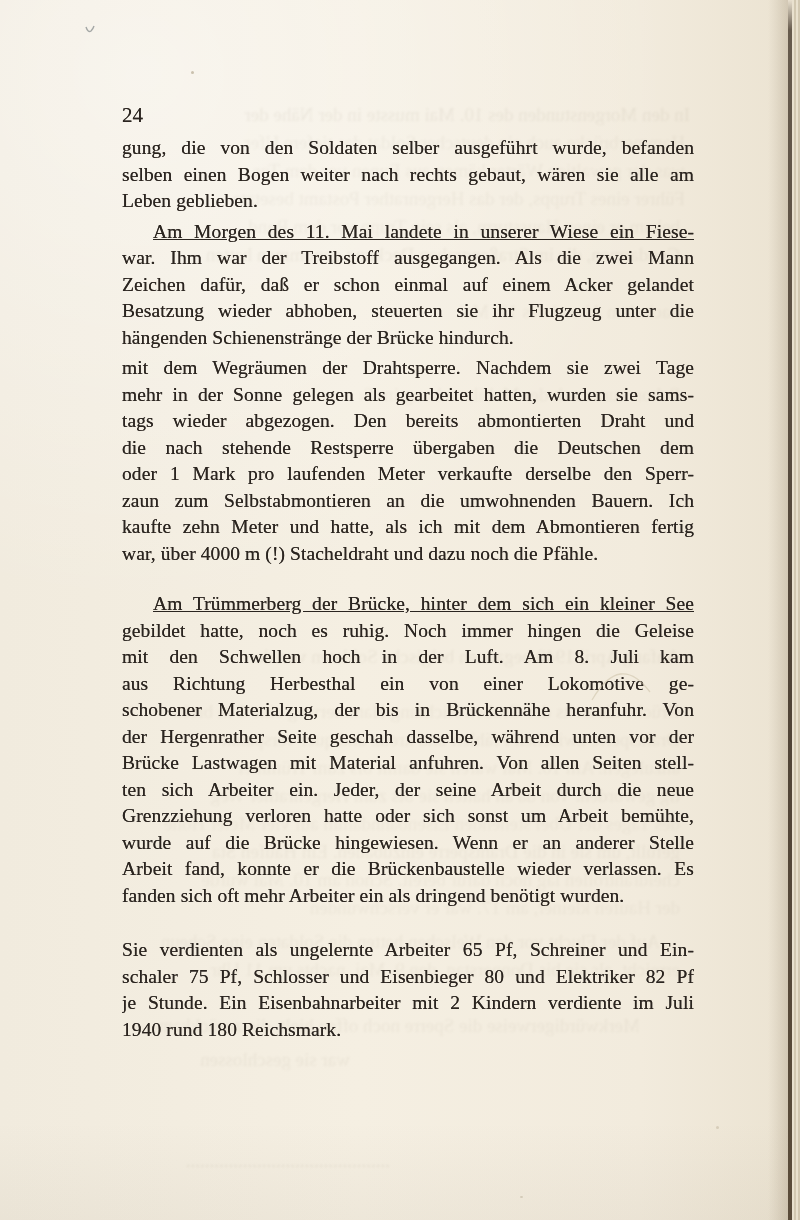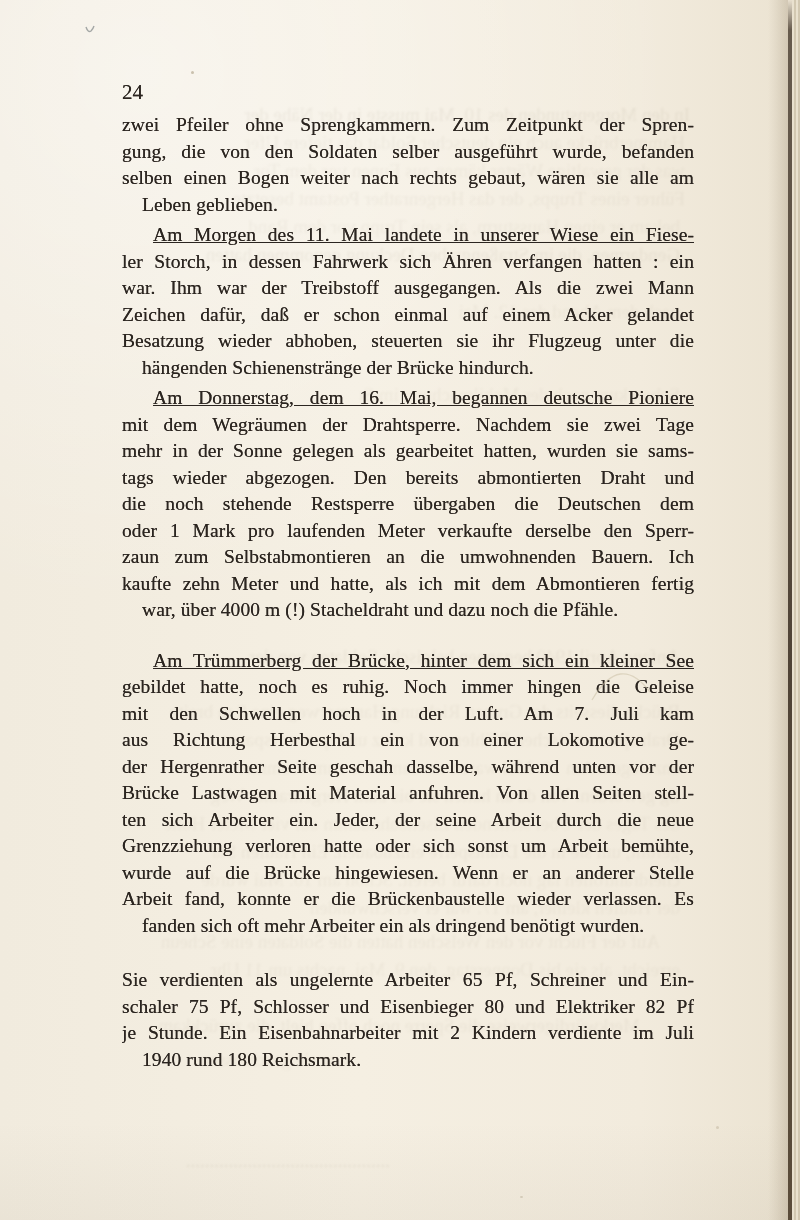--- a/index.html
+++ b/index.html
@@ -10,35 +10,35 @@
   body{width:800px;height:1220px;overflow:hidden;background:#efe9dc;}
   .page{
     position:relative;width:800px;height:1220px;overflow:hidden;
     font-family:"Liberation Serif","DejaVu Serif",serif;color:var(--ink);
     background:
       radial-gradient(120% 80% at 18% 6%, rgba(255,255,255,.45), rgba(255,255,255,0) 55%),
       linear-gradient(180deg, rgba(120,104,78,0) 92%, rgba(120,104,78,.06) 100%),
       linear-gradient(90deg, #f1ebde 0%, #f5efe2 45%, #f2ebdd 80%, #ece4d3 97%, #e6ddcb 100%);
   }
   
-  .text-block{position:absolute;left:122px;top:79px;width:572px;}
+  .text-block{position:absolute;left:122px;top:102px;width:572px;}
   .page-number{font-size:21px;line-height:26px;margin-bottom:7px;
     text-shadow:0 0 .5px rgba(43,37,32,.85);}
   .paragraph{margin:0;}
   .gap-none{margin-top:0;}
   .gap-small{margin-top:4px;}
   .gap-medium{margin-top:24px;}
   .gap-large{margin-top:28px;}
   .line{
     font-size:19.5px;line-height:26.5px;height:26.5px;overflow:hidden;
     text-align:justify;text-align-last:justify;
     text-shadow:0 0 .5px rgba(43,37,32,.85);
     letter-spacing:.1px;
   }
-  .line.last{text-align-last:left;margin-left:20px;}
+  .line.last{text-align-last:left;}
   .line.indent{padding-left:31px;text-decoration:underline;}
   
   .bleed-layer{position:absolute;inset:0;pointer-events:none;}
   .bleed{
     position:absolute;height:24px;line-height:24px;font-size:19px;
     color:var(--bleed);transform:scaleX(-1);filter:blur(1.1px);
     white-space:nowrap;overflow:hidden;
   }
   
   .fore-edge-shade{position:absolute;top:0;right:12px;width:20px;height:100%;
@@ -83,49 +83,47 @@
       <div class="bleed" style="top: 958px; left: 130px; width: 550px; opacity: 0.07;">erreicht, als sie bis Donnerstag, den 9. Mai, nachts um 11 Uhr</div>
       <div class="bleed" style="top: 1014px; left: 160px; width: 480px; opacity: 0.08;">Merkwürdigerweise die Sperre noch offen hielt, die zurückkamen</div>
       <div class="bleed" style="top: 1048px; left: 130px; width: 220px; opacity: 0.09;">war sie geschlossen</div>
       <div class="bleed" style="top: 1149px; left: 110px; width: 280px; opacity: 0.12;">...........................................</div>
     </div>
 
   <div class="text-block" id="text-block-anchor">
     <div class="page-number">24</div>
     <div id="paragraphs">
         <div class="paragraph gap-none">
-          <div class="line">zwei Pfeiler ohne Sprengkammern. Zum Zeitpunkt der Spren-</div>
           <div class="line">gung, die von den Soldaten selber ausgeführt wurde, befanden</div>
           <div class="line">selben einen Bogen weiter nach rechts gebaut, wären sie alle am</div>
           <div class="line last">Leben geblieben.</div>
         </div>
         <div class="paragraph gap-small">
           <div class="line indent">Am Morgen des 11. Mai landete in unserer Wiese ein Fiese-</div>
-          <div class="line">ler Storch, in dessen Fahrwerk sich Ähren verfangen hatten : ein</div>
           <div class="line">war. Ihm war der Treibstoff ausgegangen. Als die zwei Mann</div>
           <div class="line">Zeichen dafür, daß er schon einmal auf einem Acker gelandet</div>
           <div class="line">Besatzung wieder abhoben, steuerten sie ihr Flugzeug unter die</div>
           <div class="line last">hängenden Schienenstränge der Brücke hindurch.</div>
         </div>
         <div class="paragraph gap-small">
-          <div class="line indent">Am Donnerstag, dem 16. Mai, begannen deutsche Pioniere</div>
           <div class="line">mit dem Wegräumen der Drahtsperre. Nachdem sie zwei Tage</div>
           <div class="line">mehr in der Sonne gelegen als gearbeitet hatten, wurden sie sams-</div>
           <div class="line">tags wieder abgezogen. Den bereits abmontierten Draht und</div>
-          <div class="line">die noch stehende Restsperre übergaben die Deutschen dem</div>
+          <div class="line">die nach stehende Restsperre übergaben die Deutschen dem</div>
           <div class="line">oder 1 Mark pro laufenden Meter verkaufte derselbe den Sperr-</div>
           <div class="line">zaun zum Selbstabmontieren an die umwohnenden Bauern. Ich</div>
           <div class="line">kaufte zehn Meter und hatte, als ich mit dem Abmontieren fertig</div>
           <div class="line last">war, über 4000 m (!) Stacheldraht und dazu noch die Pfähle.</div>
         </div>
         <div class="paragraph gap-medium">
           <div class="line indent">Am Trümmerberg der Brücke, hinter dem sich ein kleiner See</div>
           <div class="line">gebildet hatte, noch es ruhig. Noch immer hingen die Geleise</div>
-          <div class="line">mit den Schwellen hoch in der Luft. Am 7. Juli kam</div>
+          <div class="line">mit den Schwellen hoch in der Luft. Am 8. Juli kam</div>
           <div class="line">aus Richtung Herbesthal ein von einer Lokomotive ge-</div>
+          <div class="line">schobener Materialzug, der bis in Brückennähe heranfuhr. Von</div>
           <div class="line">der Hergenrather Seite geschah dasselbe, während unten vor der</div>
           <div class="line">Brücke Lastwagen mit Material anfuhren. Von allen Seiten stell-</div>
           <div class="line">ten sich Arbeiter ein. Jeder, der seine Arbeit durch die neue</div>
           <div class="line">Grenzziehung verloren hatte oder sich sonst um Arbeit bemühte,</div>
           <div class="line">wurde auf die Brücke hingewiesen. Wenn er an anderer Stelle</div>
           <div class="line">Arbeit fand, konnte er die Brückenbaustelle wieder verlassen. Es</div>
           <div class="line last">fanden sich oft mehr Arbeiter ein als dringend benötigt wurden.</div>
         </div>
         <div class="paragraph gap-large">
           <div class="line">Sie verdienten als ungelernte Arbeiter 65 Pf, Schreiner und Ein-</div>

